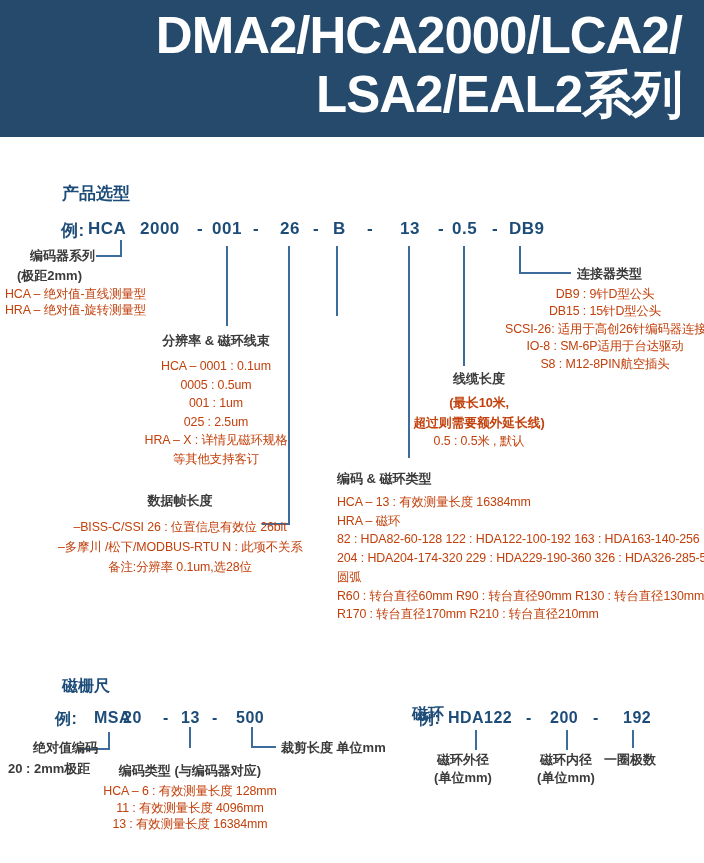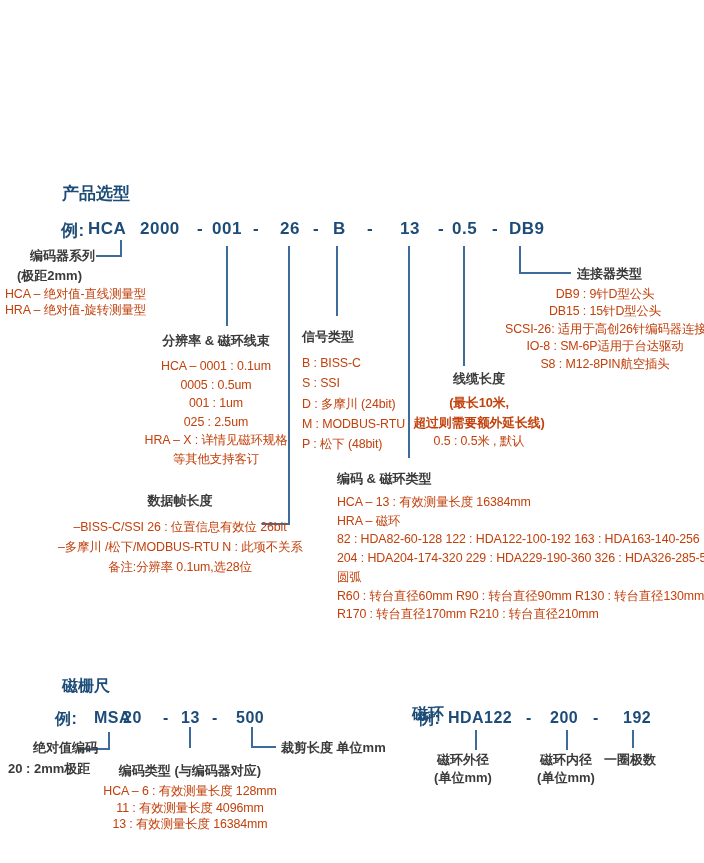--- a/index.html
+++ b/index.html
@@ -36,20 +36,24 @@
   
   .vline,.hline{position:absolute;background:#3d6b9c;}
   .vline{width:2px;}
   .hline{height:2px;}
 </style>
 </head>
 <body>
 
 <div id="page">
 
+  <div id="hdr">
+    <div class="hdr-line">DMA2/HCA2000/LCA2/</div>
+    <div class="hdr-line">LSA2/EAL2系列</div>
+  </div>
 
   <div class="blue-title" style="left:62px;top:182px;">产品选型</div>
 
   <div>
     <span class="seg" style="left:61px;top:219px;">例:</span>
     <span class="seg" style="left:88px;top:219px;">HCA</span>
     <span class="seg" style="left:140px;top:219px;">2000</span>
     <span class="seg" style="left:197px;top:219px;">-</span>
     <span class="seg" style="left:212px;top:219px;">001</span>
     <span class="seg" style="left:253px;top:219px;">-</span>
@@ -89,30 +93,20 @@
     <div class="items" style="margin-top:7px;line-height:18.6px;">
       <div>HCA – 0001 : 0.1um</div>
       <div>0005 : 0.5um</div>
       <div>001 : 1um</div>
       <div>025 : 2.5um</div>
       <div>HRA – X : 详情见磁环规格</div>
       <div>等其他支持客订</div>
     </div>
   </div>
 
-  <div class="block" style="left:302px;top:328px;">
-    <div class="blk-title">信号类型</div>
-    <div class="items" style="margin-top:7px;line-height:20.3px;">
-      <div>B : BISS-C</div>
-      <div>S : SSI</div>
-      <div>D : 多摩川 (24bit)</div>
-      <div>M : MODBUS-RTU</div>
-      <div>P : 松下 (48bit)</div>
-    </div>
-  </div>
 
   <div class="lab" style="left:577px;top:265px;">连接器类型</div>
   <div class="block center items" style="left:505px;top:286px;width:200px;line-height:17.4px;">
     <div>DB9 : 9针D型公头</div>
     <div>DB15 : 15针D型公头</div>
     <div>SCSI-26: 适用于高创26针编码器连接</div>
     <div>IO-8 : SM-6P适用于台达驱动</div>
     <div>S8 : M12-8PIN航空插头</div>
   </div>
 

